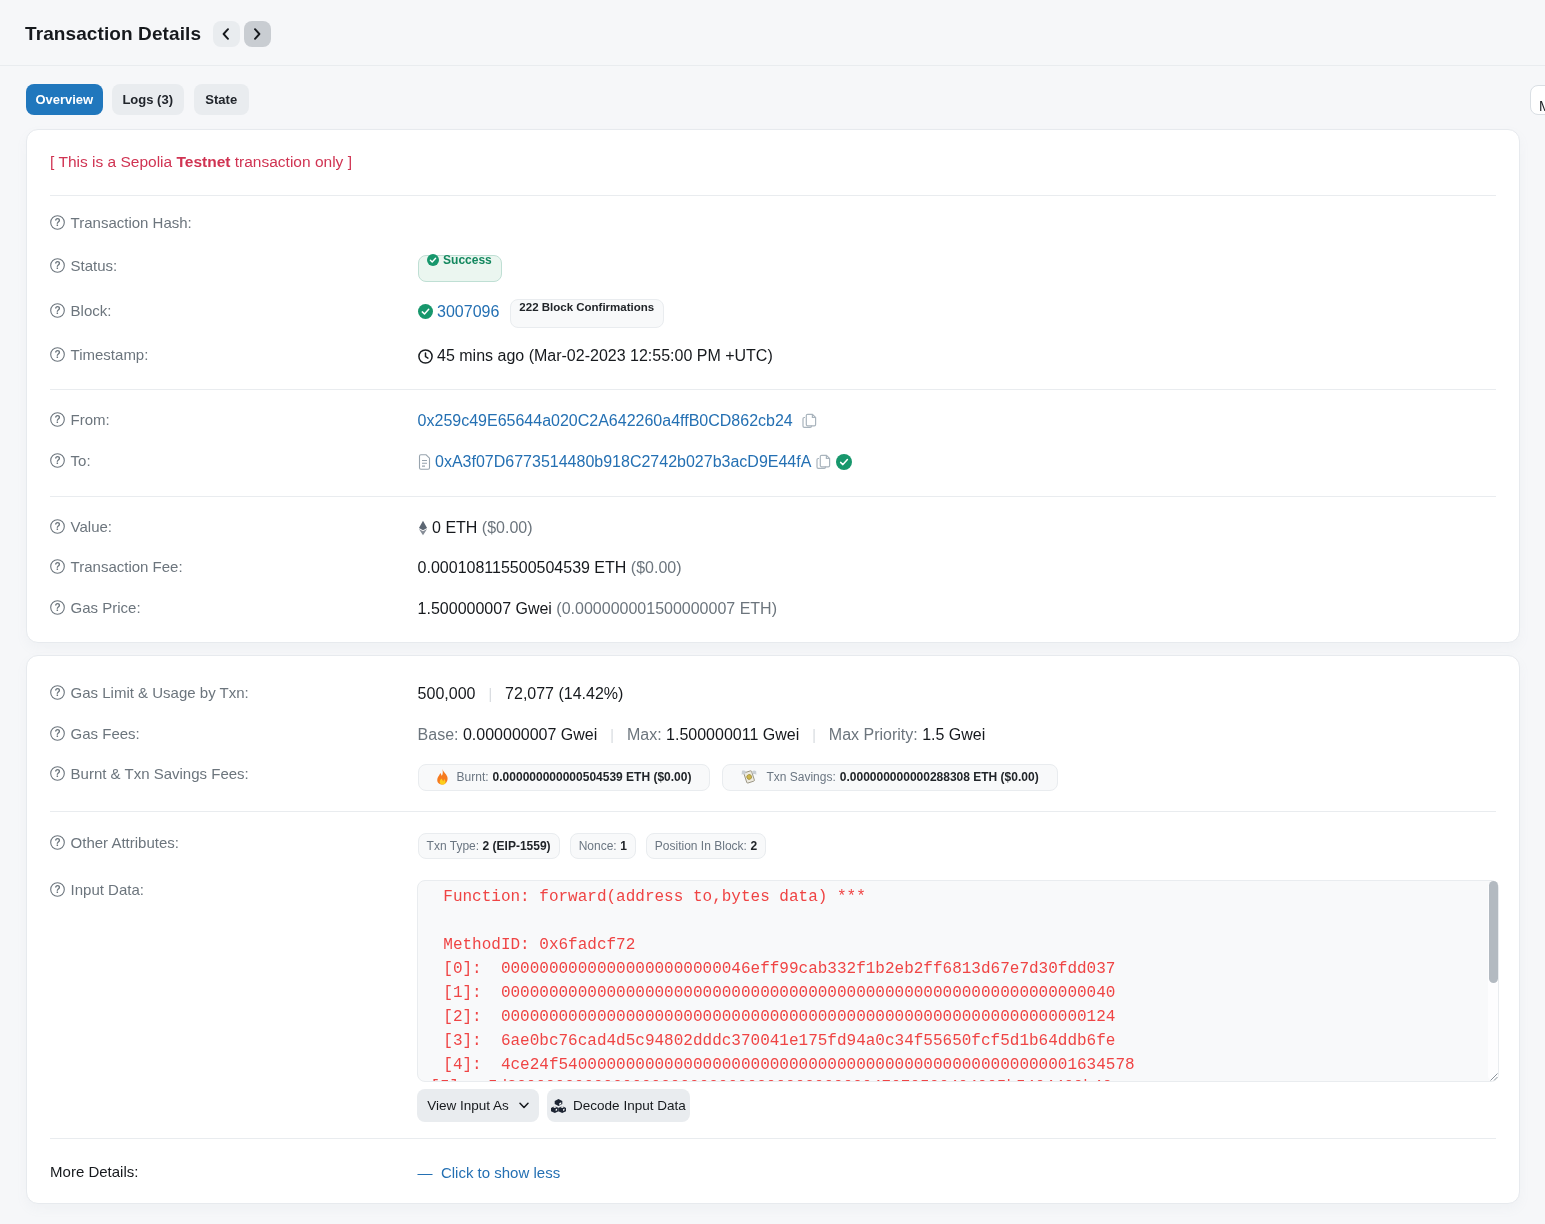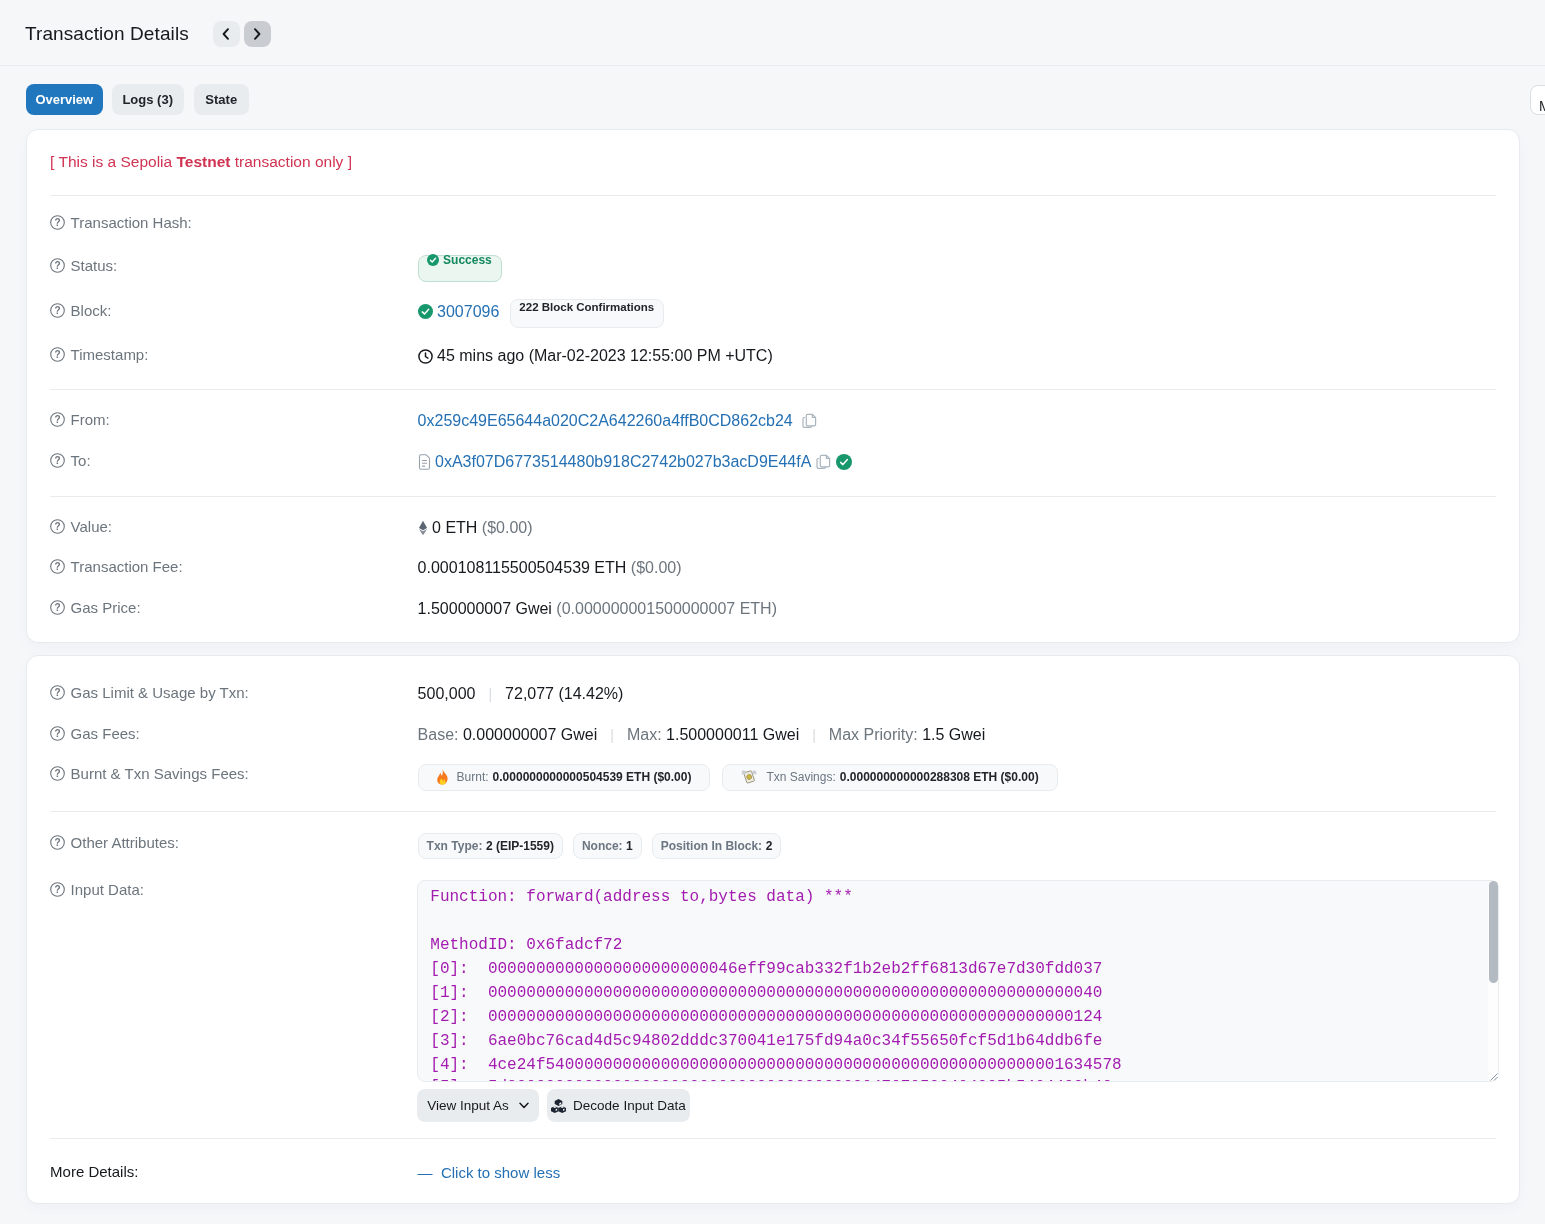--- a/index.html
+++ b/index.html
@@ -1,19 +1,19 @@
 <!DOCTYPE html>
 <html><head>
 <meta charset="utf-8">
 <style>
 *{margin:0;padding:0;box-sizing:border-box}
 html,body{width:1545px;height:1224px;overflow:hidden}
 body{background:#f6f7f9;font-family:"Liberation Sans",sans-serif;font-size:15px;color:#212529;position:relative}
 .abs{position:absolute}
-h1{position:absolute;left:25px;top:23px;font-size:19px;font-weight:400;color:#16191d;letter-spacing:.1px}
+h1{position:absolute;left:25px;top:23px;font-size:19px;font-weight:700;color:#16191d;letter-spacing:.1px}
 .navbtn{position:absolute;top:21px;width:27px;height:26px;border-radius:8px;display:flex;align-items:center;justify-content:center}
 #nprev{left:212.5px;background:#e9ecef}
 #nnext{left:243.5px;background:#c9cdd2}
 .hr0{position:absolute;left:0;top:65px;width:1545px;border-top:1px solid #e9ecef}
 .tab{position:absolute;top:84px;height:31px;border-radius:8px;font-size:13px;font-weight:700;display:flex;align-items:center;justify-content:center;background:#e9ecef;color:#21252b}
 #tab1{left:25.8px;width:77px;background:#2077bd;color:#fff}
 #tab2{left:111.7px;width:72px}
 #tab3{left:194px;width:54.5px}
 #morebtn{position:absolute;left:1530px;top:85px;width:66px;height:30px;background:#fff;border:1px solid #dadfe4;border-radius:8px;display:flex;align-items:flex-end;justify-content:center;gap:6px;font-size:14px;color:#212529}
 .card{position:absolute;left:25.6px;width:1494.7px;background:#fff;border:1px solid #e7eaee;border-radius:12px;box-shadow:0 5px 12px rgba(140,152,164,.06)}
@@ -21,26 +21,26 @@
 #card2{top:655px;height:548.5px}
 .row{position:absolute;left:23.5px;right:23.5px;height:22px;display:flex;align-items:center}
 .lb{display:flex;align-items:center;gap:5.5px;width:367.5px;flex:none;color:#6c757d;font-size:15px;position:relative;top:-1.5px}
 .val{display:flex;align-items:center;font-size:16px;color:#16191d}
 .div{position:absolute;left:23.5px;right:23.5px;border-top:1px solid #e9ecef}
 .mut{color:#6c757d}
 .lnk{color:#2470b3;text-decoration:none}
 .badge-succ{position:relative;top:1.5px;display:flex;align-items:center;gap:4.5px;background:#ebf6f0;border:1px solid #bfdfd4;color:#14885f;font-weight:700;font-size:12px;border-radius:8px;height:26.5px;padding:0 9px 16px 8px}
 .bc{position:relative;top:1.7px;display:flex;align-items:center;background:#f8f9fa;border:1px solid #e9ecef;border-radius:8px;font-size:11.5px;font-weight:700;color:#212529;height:29px;padding:0 9px 13px 8px}
 .pill{position:relative;top:2.2px;display:flex;align-items:center;background:#f8f9fa;border:1px solid #e9ecef;border-radius:8px;font-size:12px;height:26px;padding:0 8px;gap:3.5px;white-space:nowrap}
-.pill .g{color:#6b7682;font-weight:700}
+.pill .g{color:#6b7682;font-weight:400}
 .pill .d{color:#212529;font-weight:700}
 .fpill{position:relative;top:2px;display:flex;align-items:center;background:#f8f9fa;border:1px solid #e9ecef;border-radius:8px;font-size:12px;height:26.5px;padding:0 18px;gap:4px;white-space:nowrap}
 .fpill .g{color:#6b7682}
 .fpill .d{color:#212529;font-weight:700}
-.inputbox{position:absolute;left:390.7px;top:223.6px;overflow:hidden;width:1081.4px;height:202px;background:#f8f9fa;border:1px solid #e9ecef;border-radius:8px;font-family:"Liberation Mono",monospace;font-size:16px;line-height:24px;color:#a21caf;padding:4px 12px;white-space:pre;overflow:hidden}
+.inputbox{position:absolute;left:390.7px;top:223.6px;overflow:hidden;width:1081.4px;height:202px;background:#f8f9fa;border:1px solid #e9ecef;border-radius:8px;font-family:"Liberation Mono",monospace;font-size:16px;line-height:24px;color:#ef4444;padding:4px 25px;white-space:pre;overflow:hidden}
 .btn{display:flex;align-items:center;justify-content:center;gap:7px;background:#e9ecef;border-radius:8px;height:33px;font-size:13.5px;color:#16191d}
 .sep{color:#d6dade;padding:0 13px;font-size:14px}
 </style>
 </head>
 <body>
 <h1>Transaction Details</h1>
 <div class="navbtn" id="nprev">
     <svg width="10" height="12" viewBox="0 0 10 12">
       <path d="M7 1.2 2.6 6 7 10.8" stroke="#16191d" stroke-width="1.9" fill="none" stroke-linecap="round" stroke-linejoin="round"></path>
     </svg>

